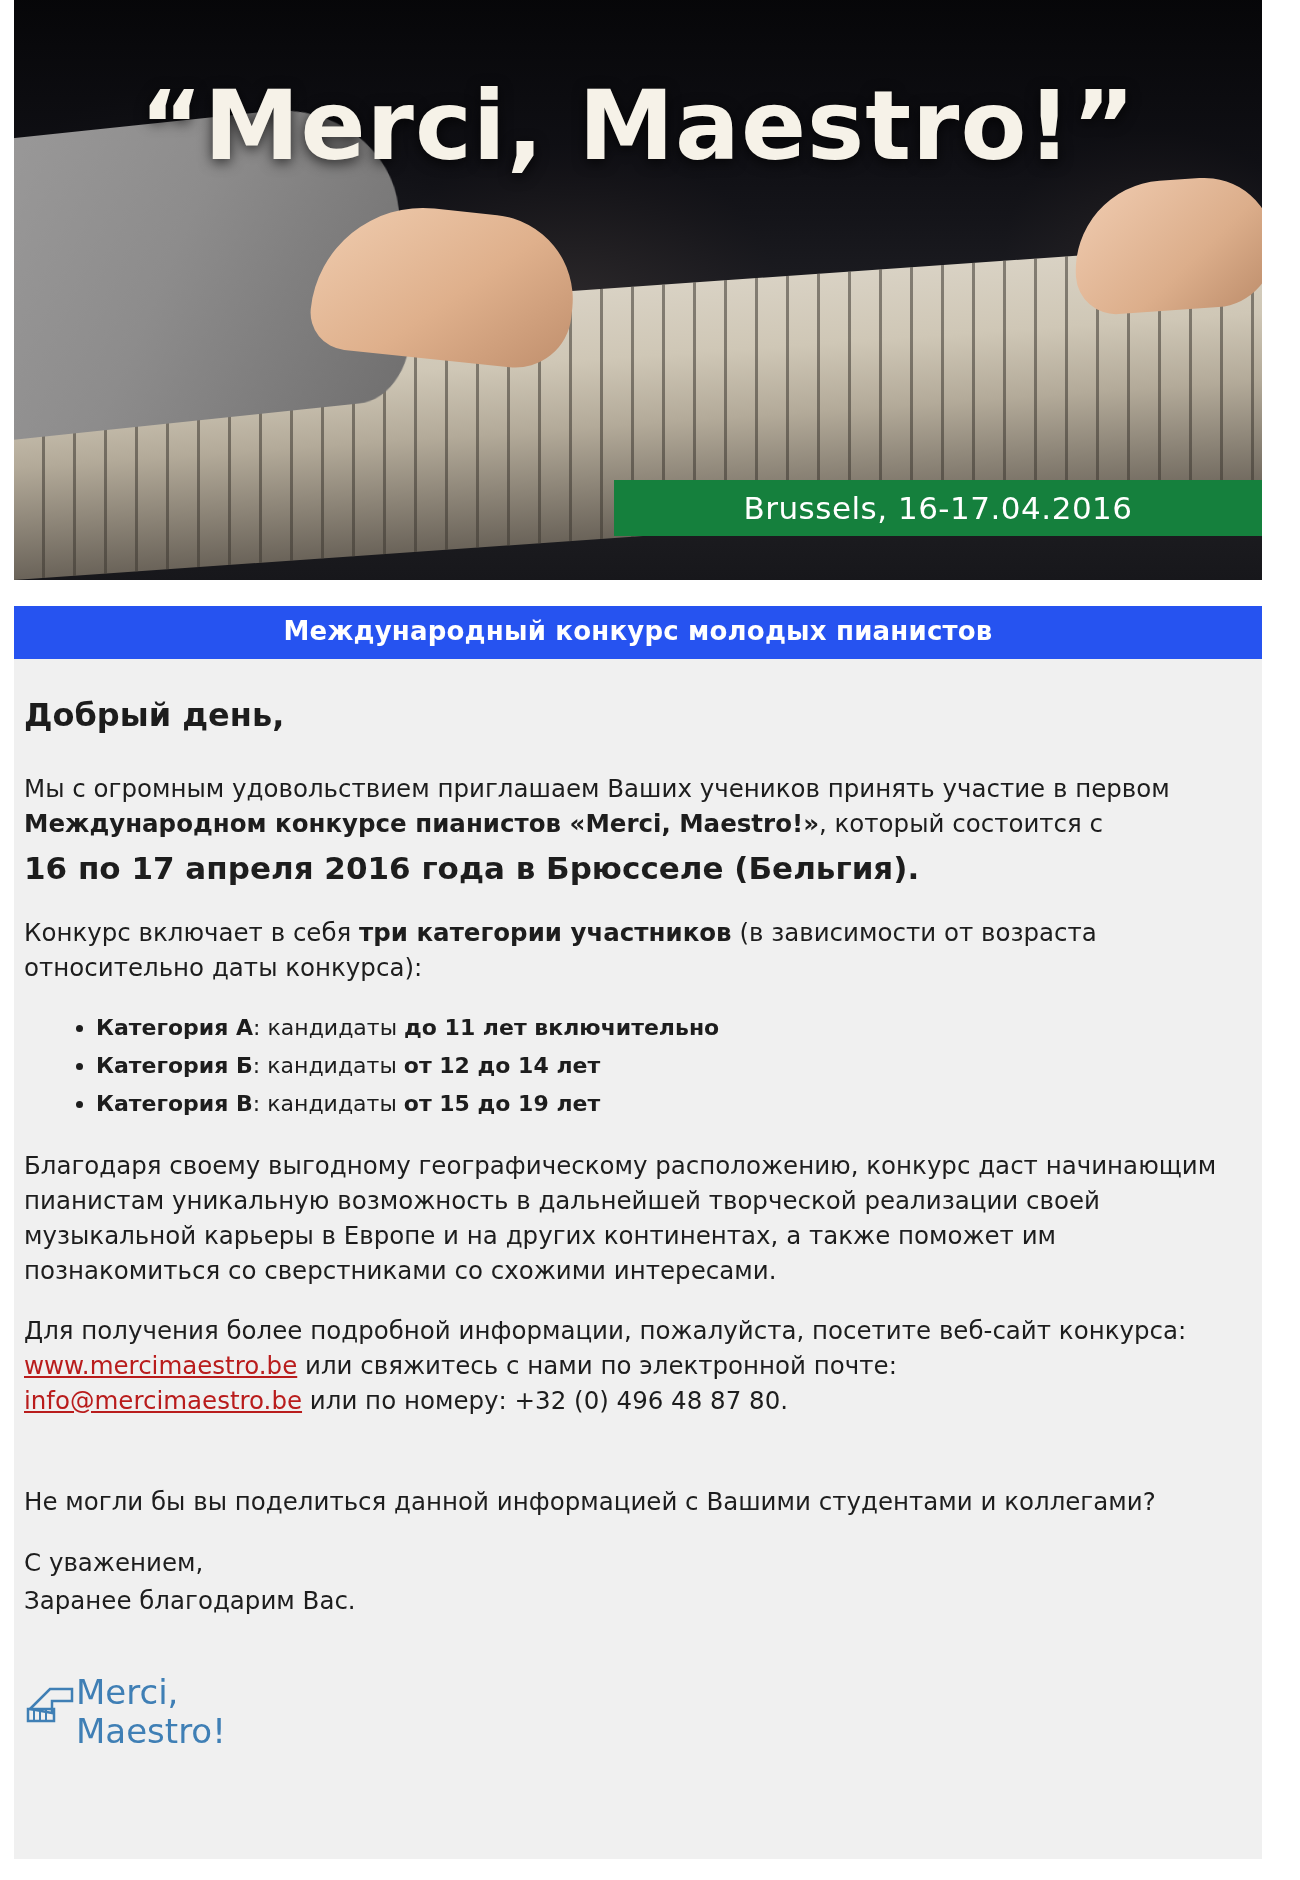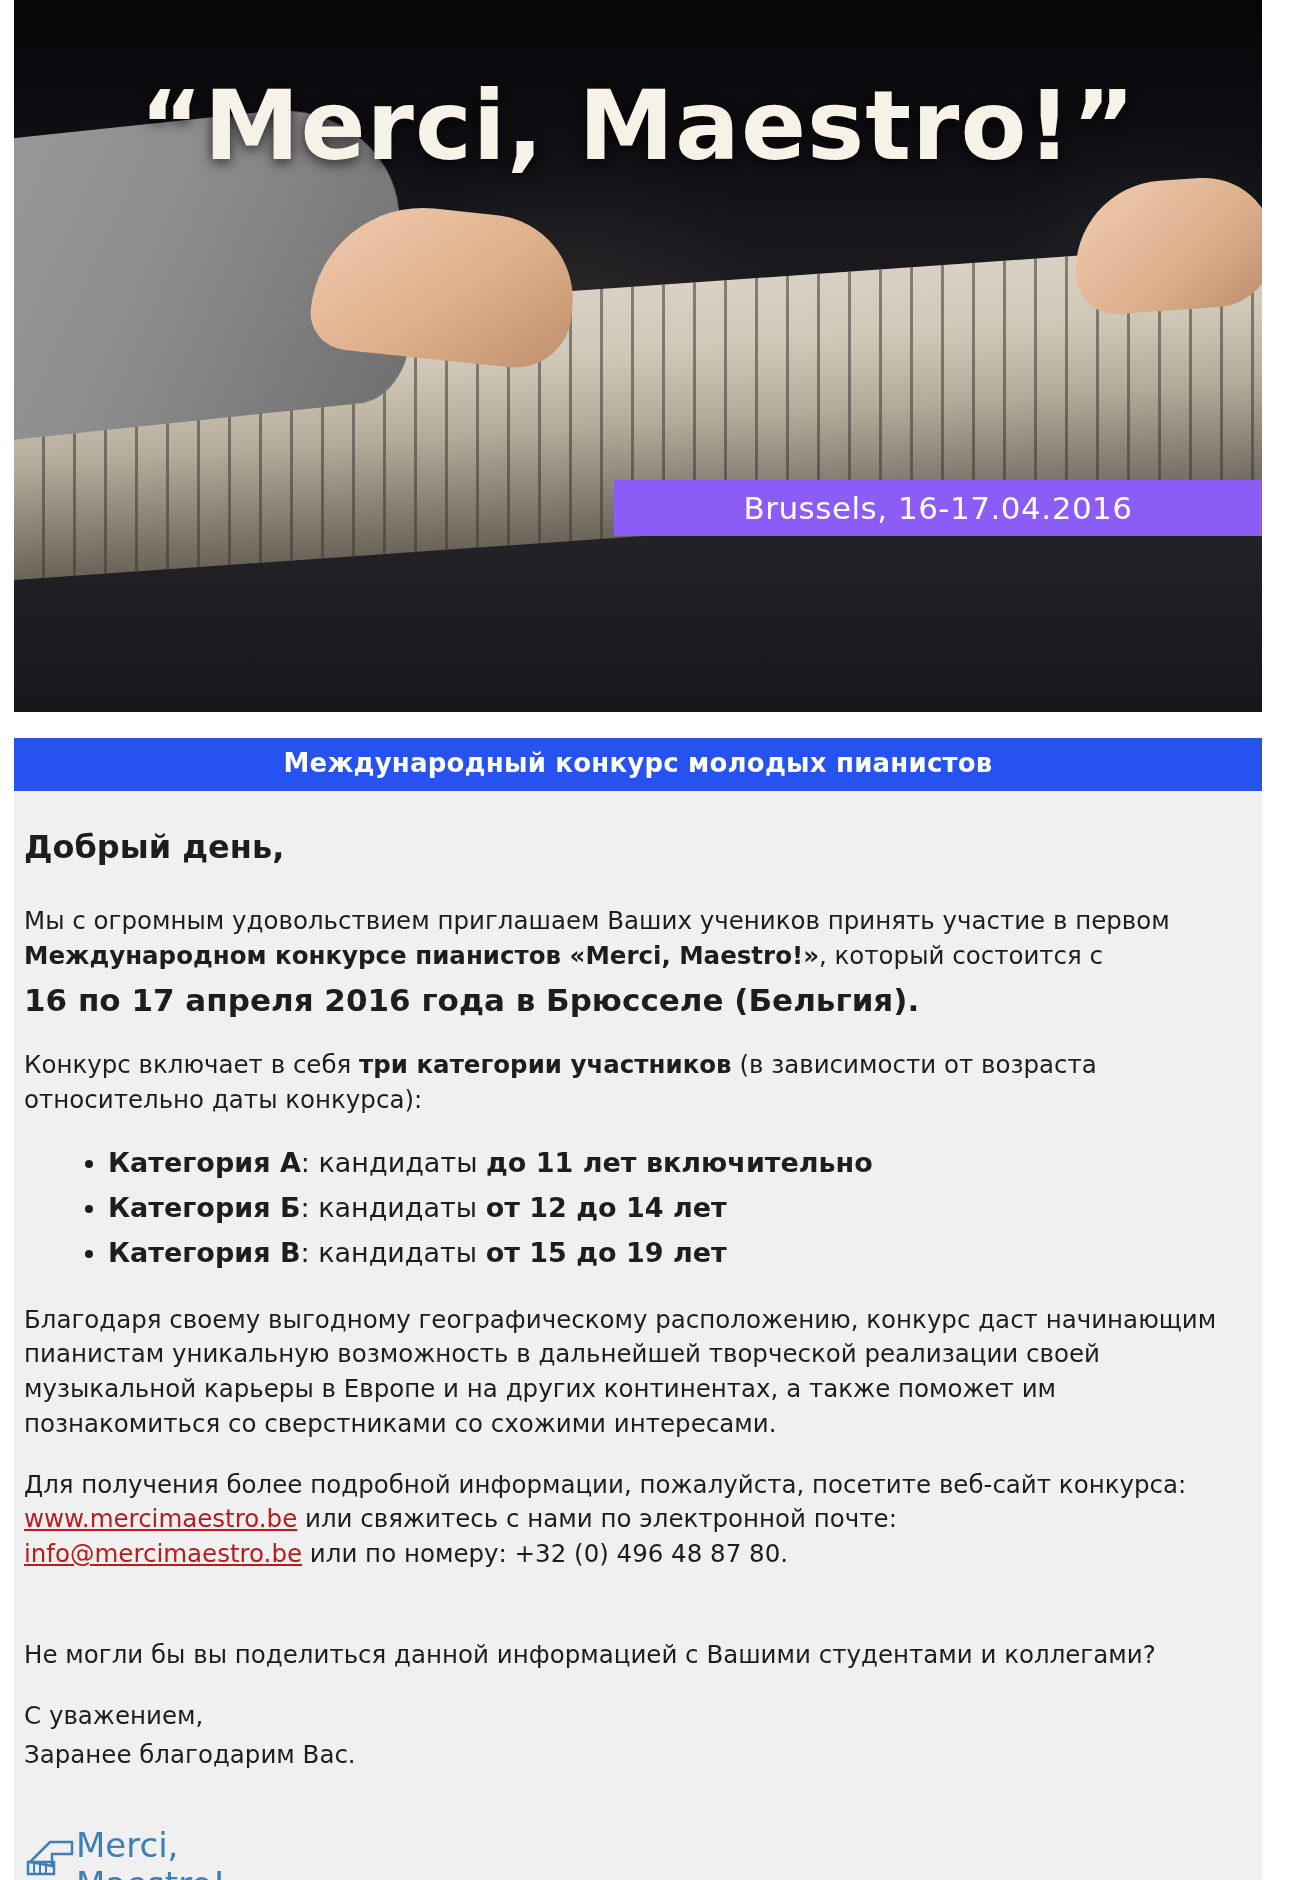--- a/index.html
+++ b/index.html
@@ -16,21 +16,21 @@
   }
   .page {
     width: 1300px;
     position: relative;
   }
 
   
   .hero {
     position: relative;
     width: 1248px;
-    height: 712px;
+    height: 580px;
     margin: 0 0 0 14px;
     overflow: hidden;
     background: #0b0b0d;
   }
   .hero-photo {
     position: absolute;
     inset: 0;
     background:
       
       radial-gradient(ellipse 340px 300px at 200px 300px, rgba(150,150,155,0.85) 0%, rgba(90,90,95,0.25) 60%, rgba(0,0,0,0) 75%),
@@ -117,21 +117,21 @@
     letter-spacing: 1px;
     text-shadow: 0 3px 14px rgba(0,0,0,0.75);
     white-space: nowrap;
   }
   .date-bar {
     position: absolute;
     left: 600px;
     top: 480px;
     width: 648px;
     height: 56px;
-    background: #8b5cf6;
+    background: #15803d;
     color: #ffffff;
     font-size: 31px;
     display: flex;
     align-items: center;
     justify-content: center;
     letter-spacing: .5px;
   }
 
   
   .headline {
@@ -175,22 +175,22 @@
     display: block;
     margin-top: 4px;
   }
   b, strong { font-weight: bold; }
   ul.cats {
     margin: 6px 0 30px 0;
     padding-left: 72px;
     list-style: disc;
   }
   ul.cats li {
-    margin: 0 0 7px 12px;
-    font-size: 27px;
+    margin: 0 0 7px 0;
+    font-size: 22px;
   }
   a.link {
     color: #b91c1c;
   }
   .spacer-lg { height: 40px; }
   .signoff { margin: 0; }
   .signoff div { margin-bottom: 4px; }
 
   
   .logo {

